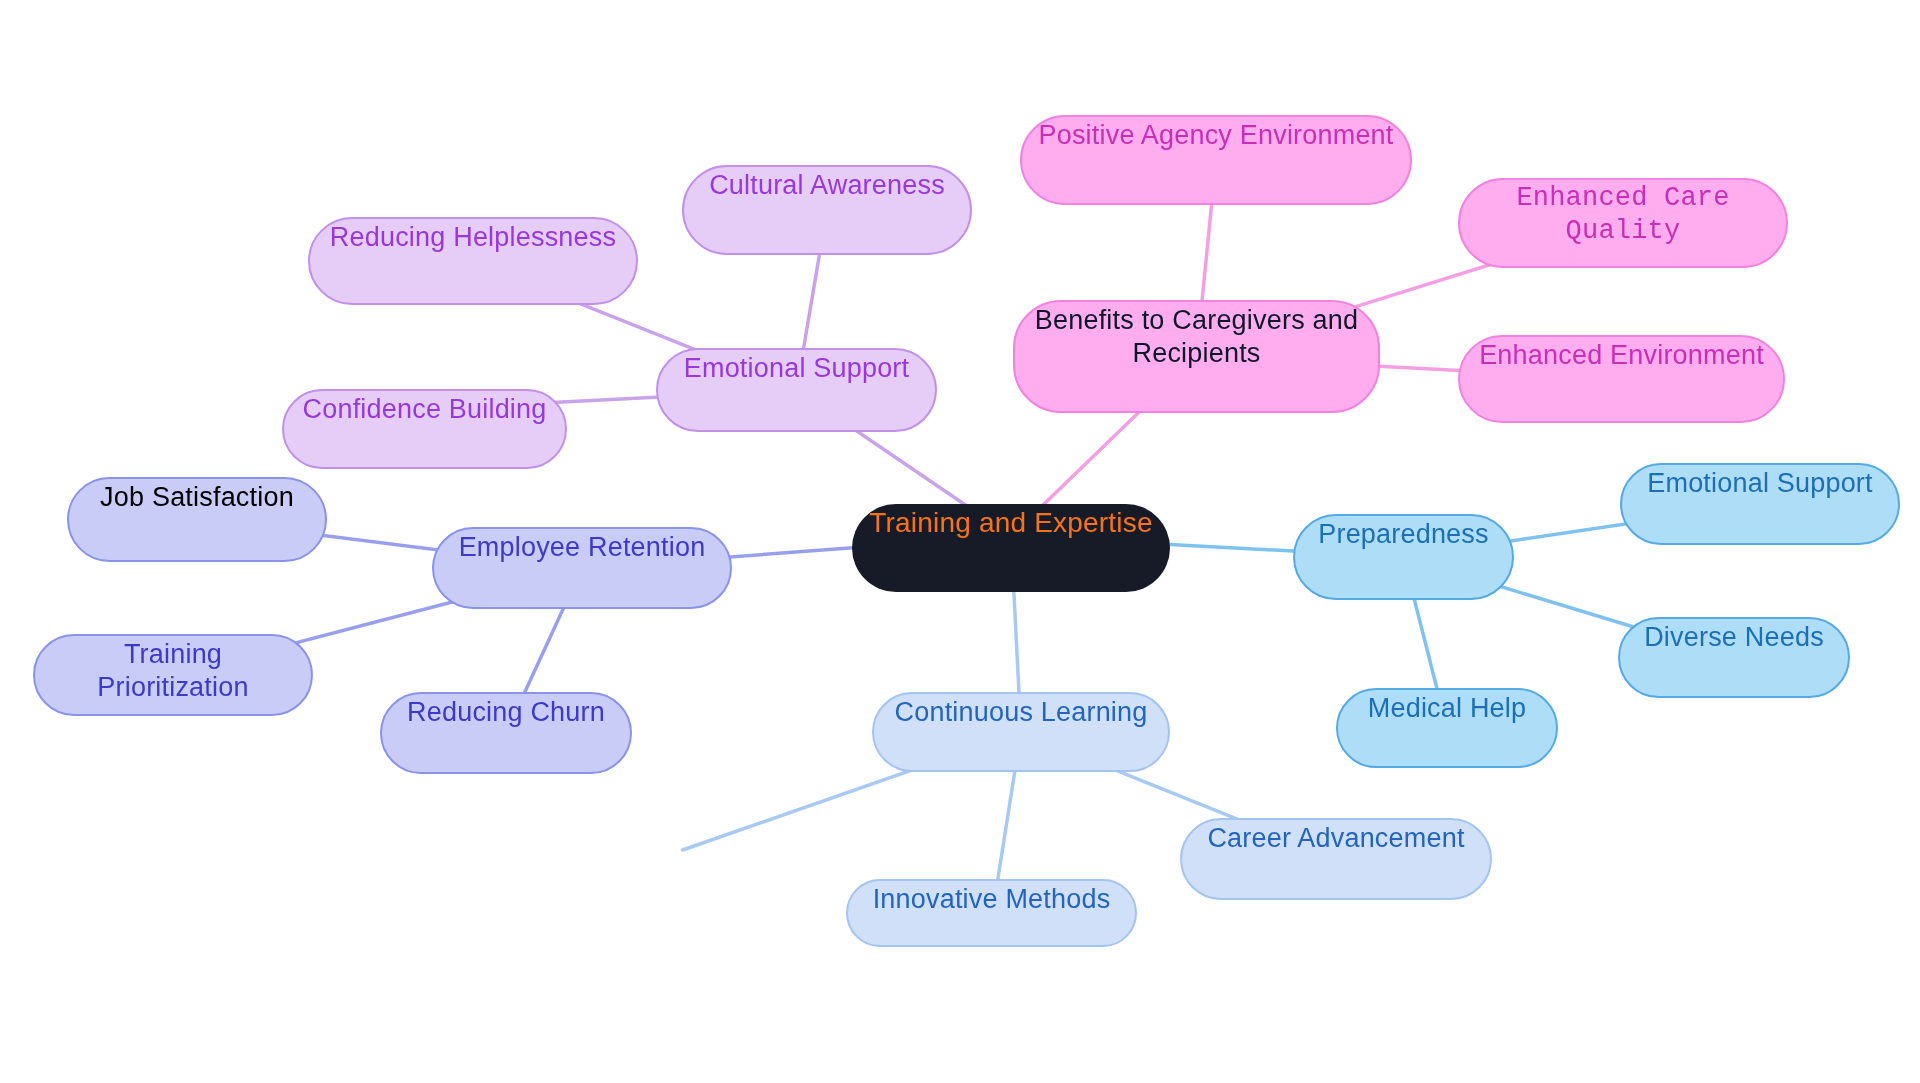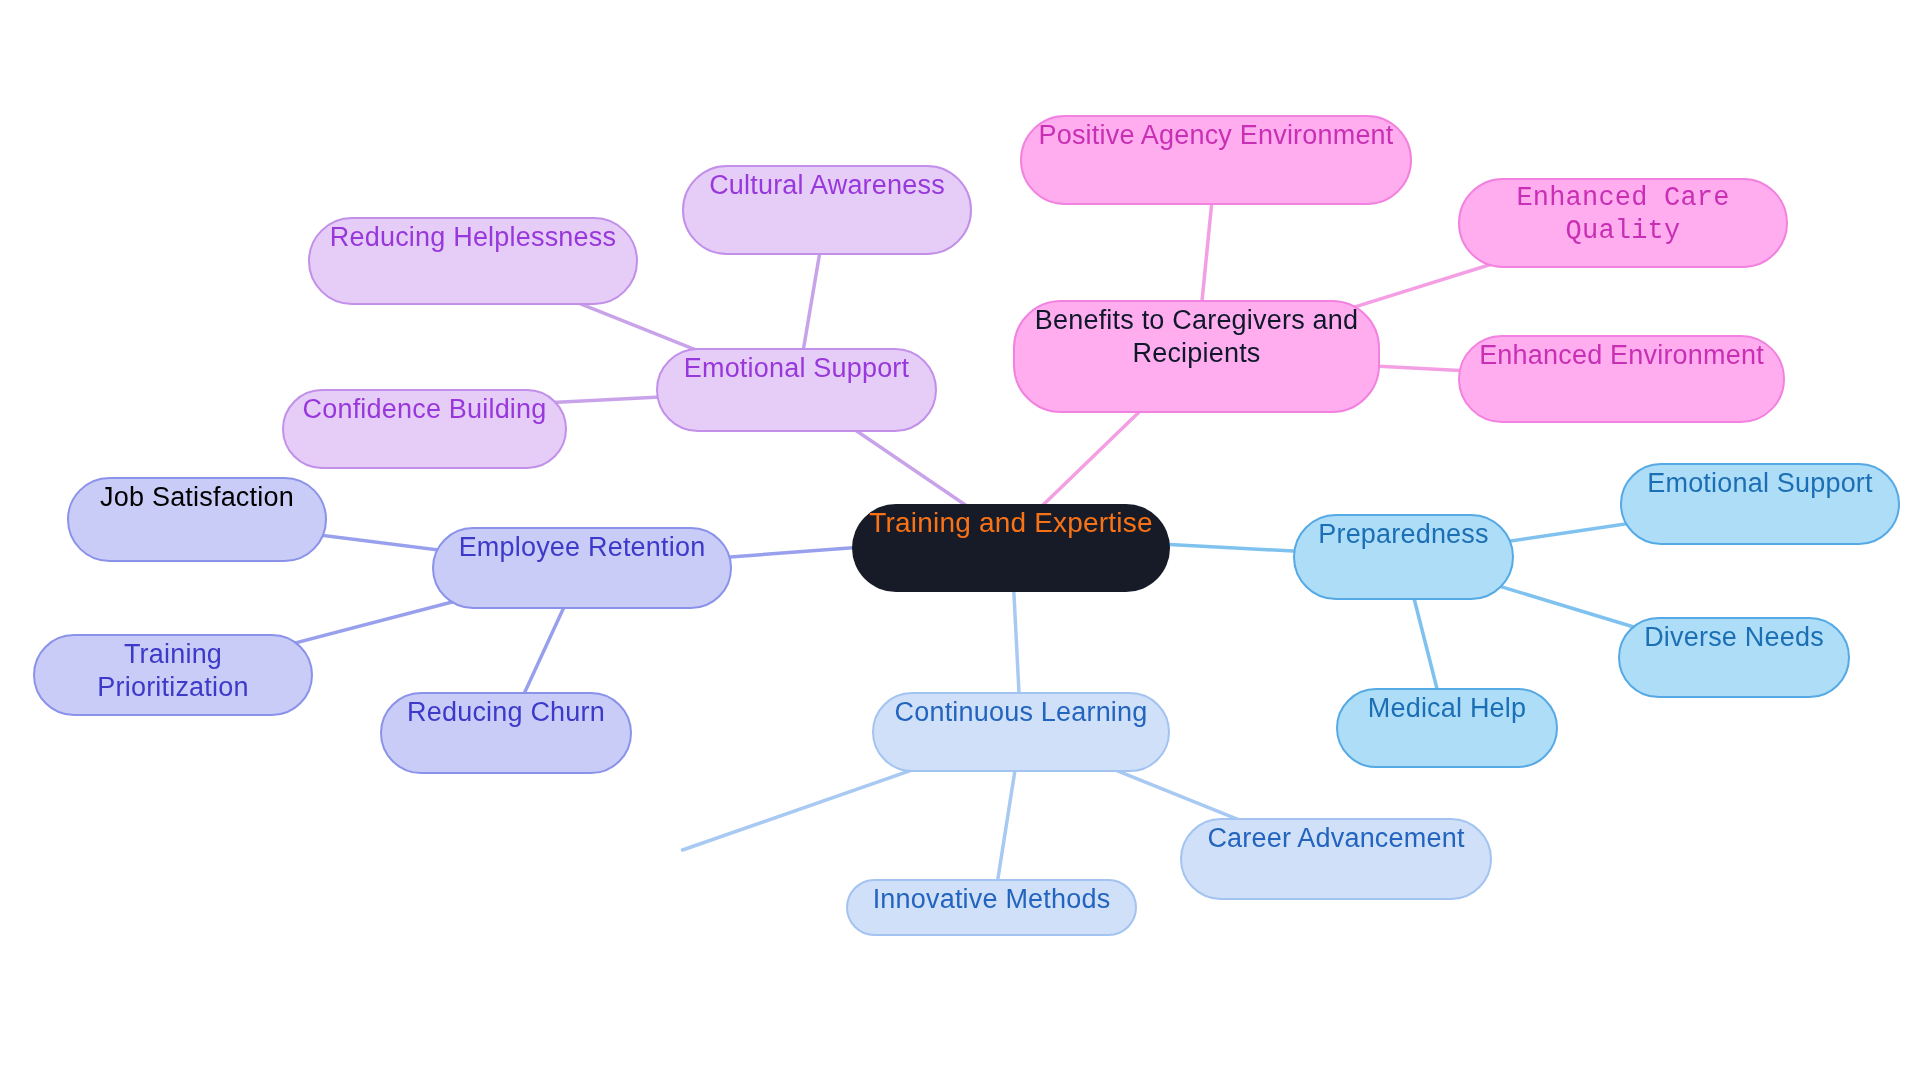--- a/index.html
+++ b/index.html
@@ -112,19 +112,19 @@
     </div>
     <div class="node" style="left: 1336px; top: 688px; width: 222px; height: 80px; border-radius: 40px; background: rgb(174, 221, 248); border: 2px solid rgb(85, 169, 228); color: rgb(28, 111, 180); font-size: 27px;">
       <span class="label">Medical Help</span>
     </div>
     <div class="node" style="left: 1618px; top: 617px; width: 232px; height: 81px; border-radius: 40.5px; background: rgb(174, 221, 248); border: 2px solid rgb(85, 169, 228); color: rgb(28, 111, 180); font-size: 27px;">
       <span class="label">Diverse Needs</span>
     </div>
     <div class="node" style="left: 872px; top: 692px; width: 298px; height: 80px; border-radius: 40px; background: rgb(207, 224, 248); border: 2px solid rgb(163, 195, 240); color: rgb(35, 100, 190); font-size: 27px;">
       <span class="label">Continuous Learning</span>
     </div>
-    <div class="node" style="left: 846px; top: 879px; width: 291px; height: 57px; border-radius: 40.5px; background: rgb(207, 224, 248); border: 2px solid rgb(163, 195, 240); color: rgb(35, 100, 190); font-size: 27px;">
+    <div class="node" style="left: 846px; top: 879px; width: 291px; height: 68px; border-radius: 40.5px; background: rgb(207, 224, 248); border: 2px solid rgb(163, 195, 240); color: rgb(35, 100, 190); font-size: 27px;">
       <span class="label">Innovative Methods</span>
     </div>
     <div class="node" style="left: 1180px; top: 818px; width: 312px; height: 82px; border-radius: 41px; background: rgb(207, 224, 248); border: 2px solid rgb(163, 195, 240); color: rgb(35, 100, 190); font-size: 27px;">
       <span class="label">Career Advancement</span>
     </div>
   </div>
 
 </body></html>

